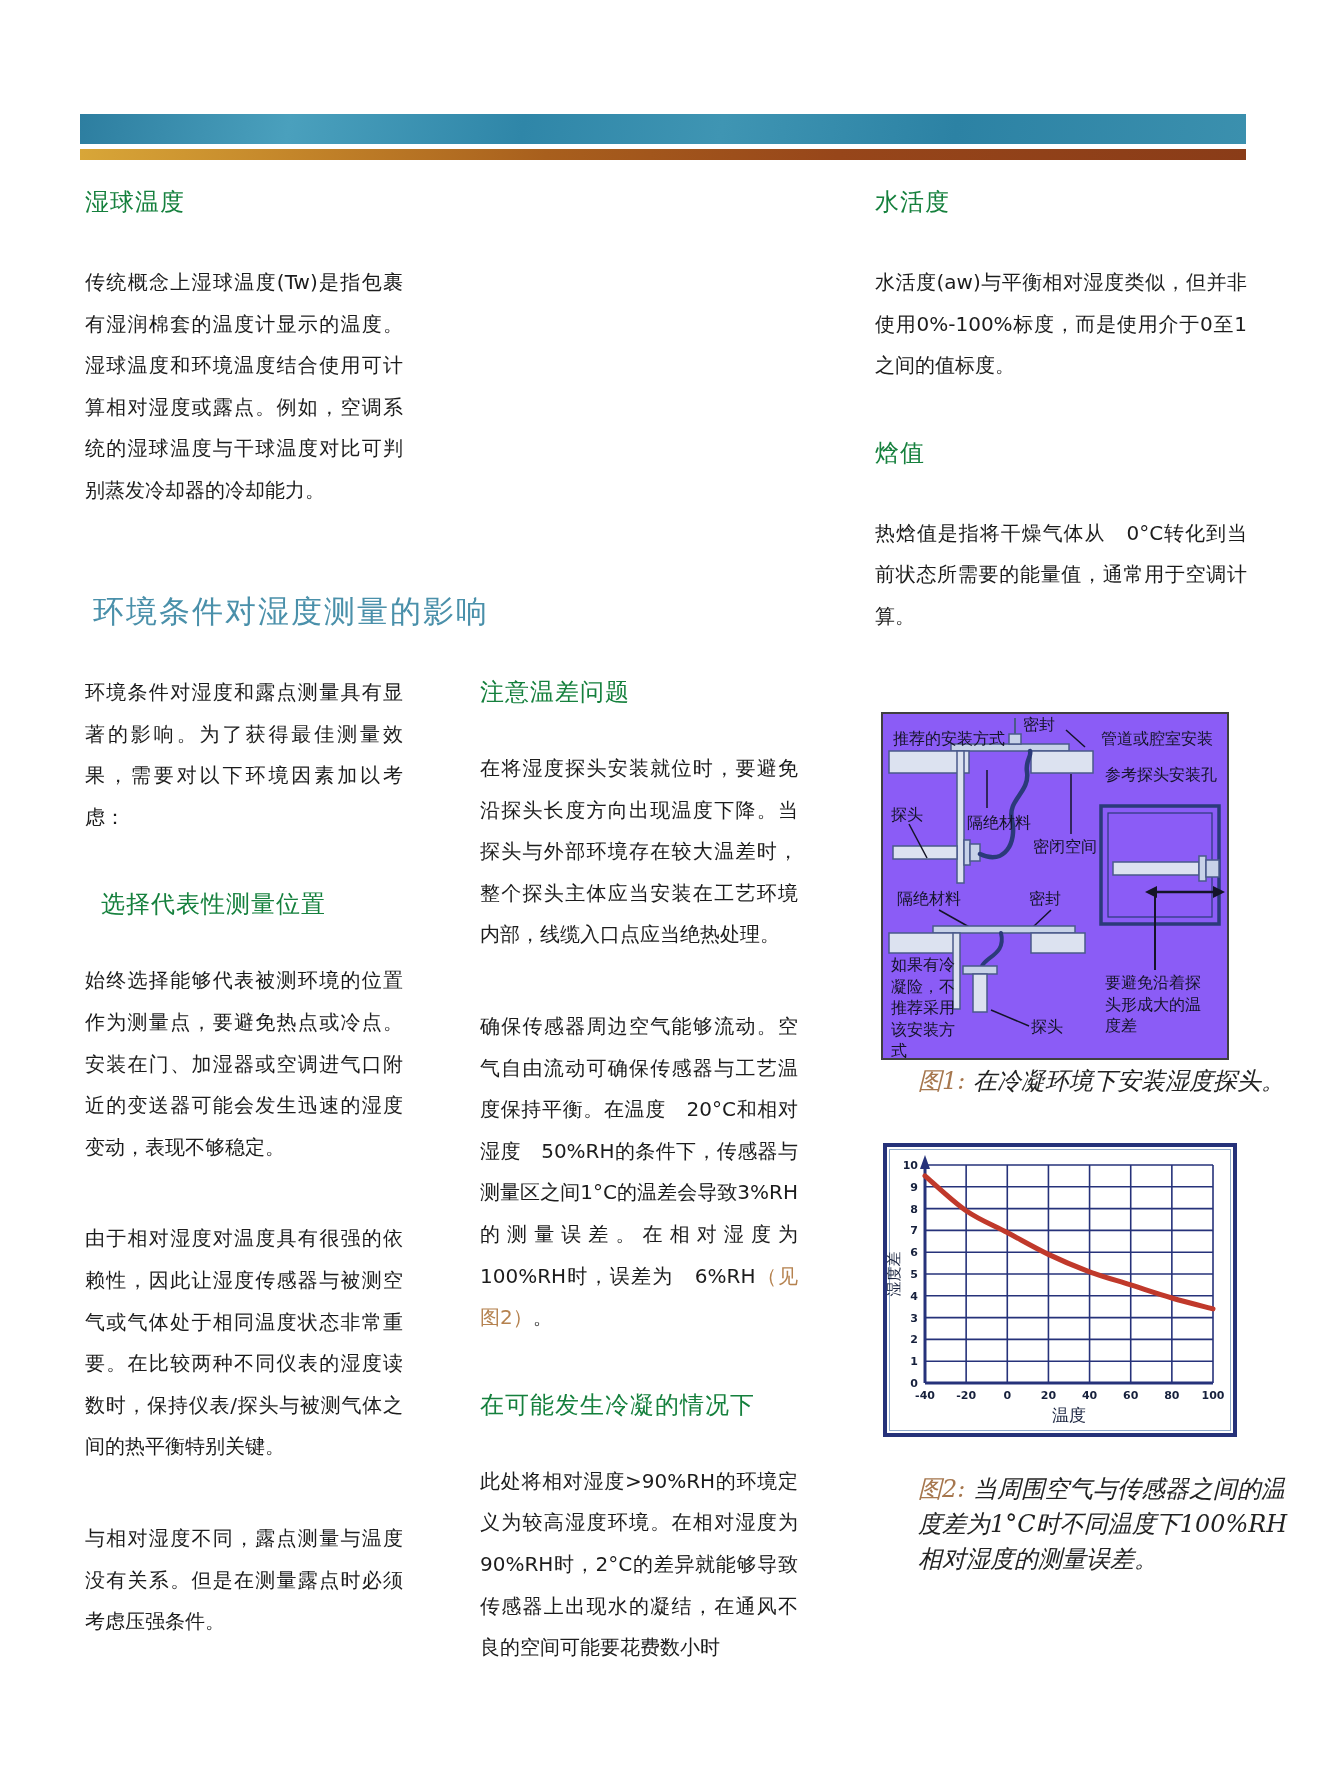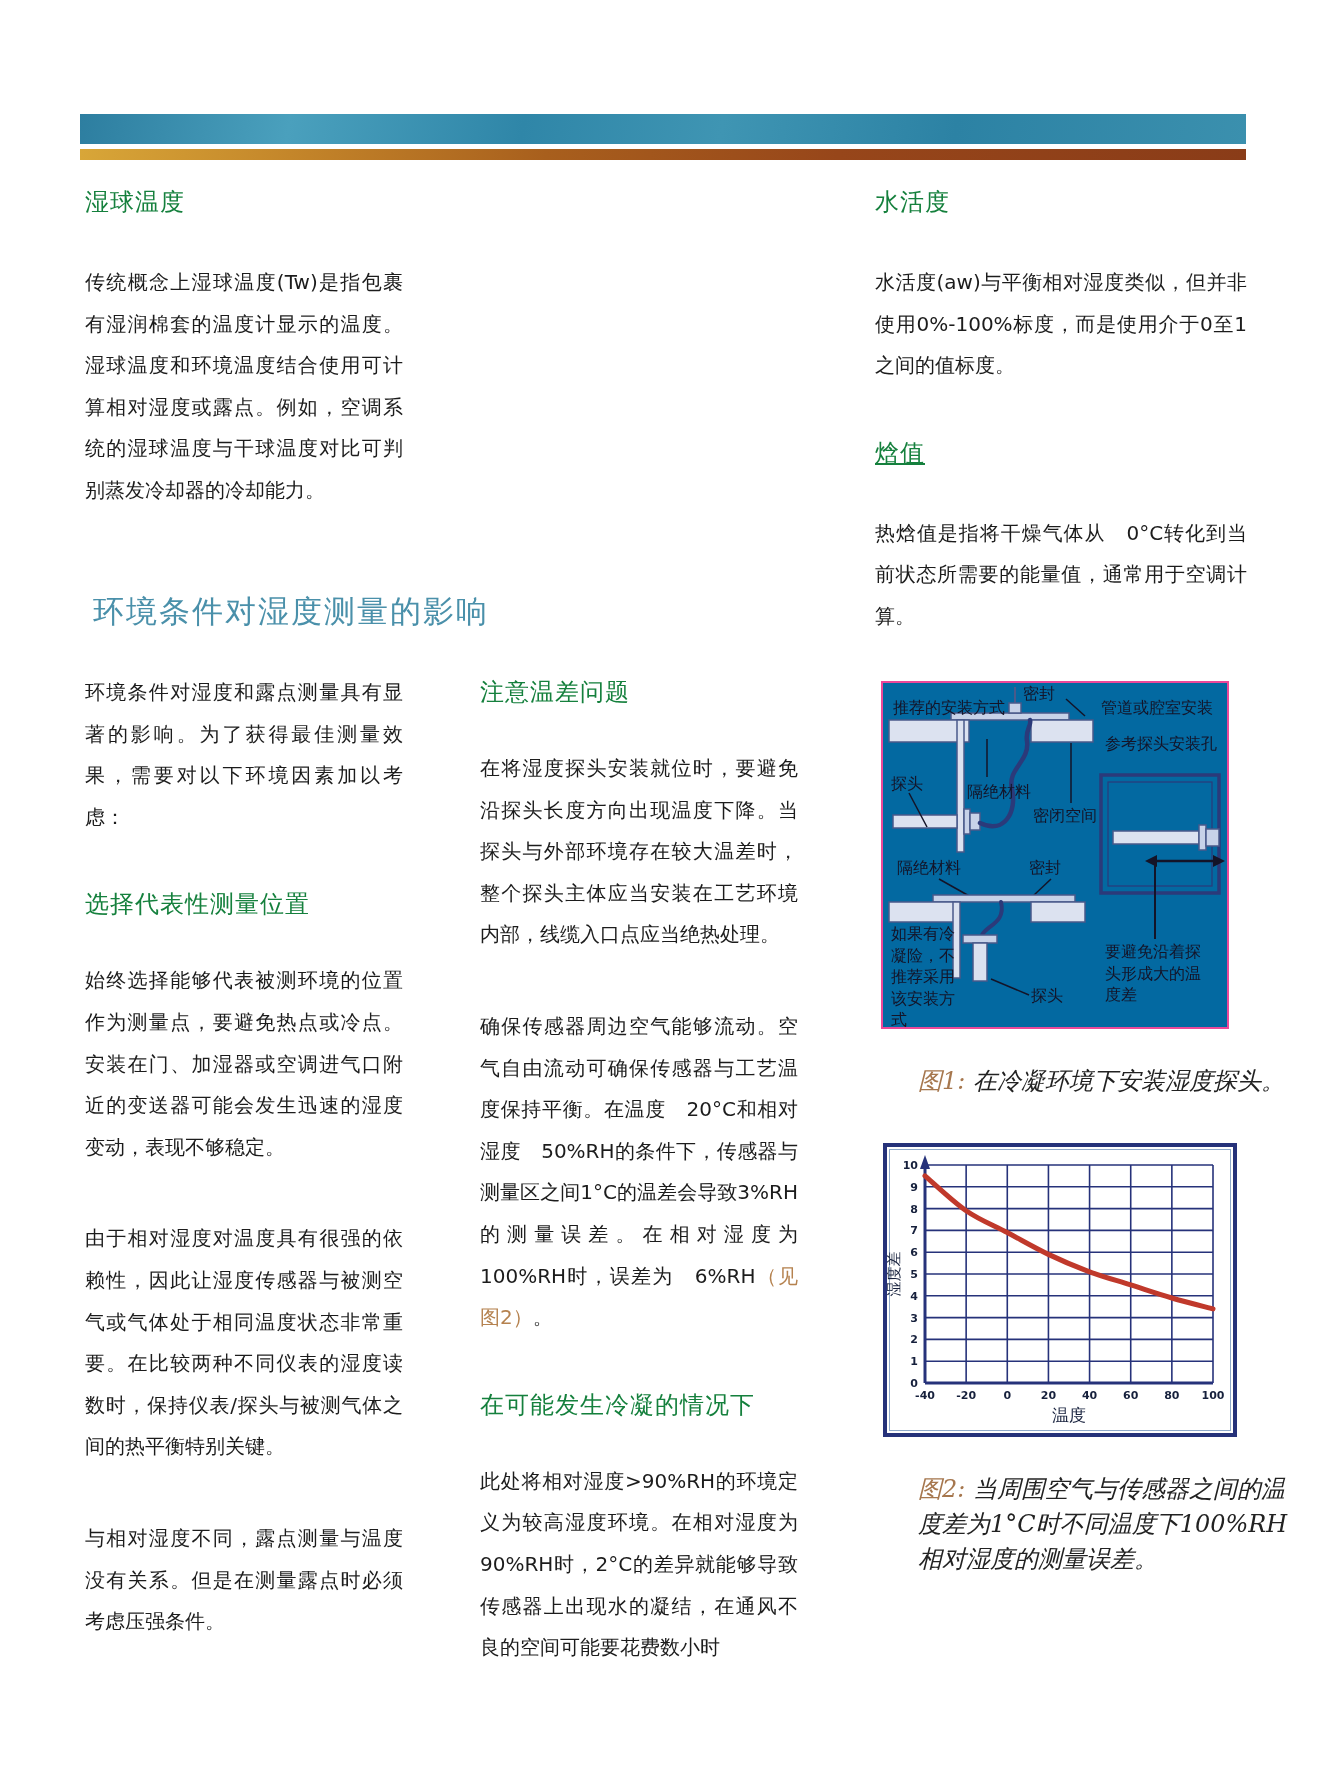--- a/index.html
+++ b/index.html
@@ -9,31 +9,31 @@
 
   
   .bar-teal{position:absolute;left:80px;top:114px;width:1166px;height:30px;
     background:linear-gradient(100deg,#2d7ea0 0%,#4aa0bd 18%,#2f86a8 38%,#3f95b3 55%,#2c82a4 75%,#3b90ae 100%);}
   .bar-brown{position:absolute;left:80px;top:149px;width:1166px;height:11px;
     background:linear-gradient(90deg,#d8a638 0%,#c4862a 18%,#a85f1d 40%,#97461a 65%,#8a3c18 100%);}
 
   
   .col{position:absolute;}
   h3.colhead{font-size:24px;font-weight:400;color:#15803d;margin:0 0 44px 0;letter-spacing:1px;}
-  h3.colhead.mid{text-decoration:underline;}
+  h3.colhead.mid{}
   p.body{font-size:20px;line-height:2.08;text-align:justify;text-justify:inter-ideograph;
          margin:0 0 50px 0;}
   p.body:last-child{margin-bottom:0;}
   .bigtitle{position:absolute;left:85px;top:583px;font-size:31px;font-weight:400;
             color:#4a90aa;letter-spacing:2px;margin:8px;}
   .ref{color:#b5824f;}
 
   
-  .fig1{position:absolute;left:881px;top:681px;width:348px;height:348px;
-        border:2px solid #ec4899;background:#0369a1;box-sizing:border-box;}
+  .fig1{position:absolute;left:881px;top:712px;width:348px;height:348px;
+        border:2px solid #404040;background:#8b5cf6;box-sizing:border-box;}
   .fig1 svg{position:absolute;left:0;top:0;}
   .fl{position:absolute;font-size:16px;line-height:1.35;color:#141428;white-space:nowrap;}
   .fl.wrap{white-space:normal;}
 
   
   .figcap{position:absolute;font-family:"DejaVu Serif",serif;font-style:italic;
           font-size:24px;line-height:1.45;color:#222;margin-left:43px;}
   .figtag{color:#a6774e;}
 
   
@@ -59,21 +59,21 @@
     <h3 class="colhead">水活度</h3>
     <p class="body">水活度(aw)与平衡相对湿度类似，但并非使用0%-100%标度，而是使用介于0至1之间的值标度。</p>
     <h3 class="colhead mid">焓值</h3>
     <p class="body">热焓值是指将干燥气体从　0°C转化到当前状态所需要的能量值，通常用于空调计算。</p>
   </section>
 
   <h2 class="bigtitle">环境条件对湿度测量的影响</h2>
 
   <section class="col" style="left:85px;top:672px;width:318px;">
     <p class="body">环境条件对湿度和露点测量具有显著的影响。为了获得最佳测量效果，需要对以下环境因素加以考虑：</p>
-    <h3 class="colhead" style="margin:0 0 40px 0;">选择代表性测量位置</h3>
+    <h3 class="colhead" style="margin:0 0 40px 16px;">选择代表性测量位置</h3>
     <p class="body">始终选择能够代表被测环境的位置作为测量点，要避免热点或冷点。安装在门、加湿器或空调进气口附近的变送器可能会发生迅速的湿度变动，表现不够稳定。</p>
     <p class="body">由于相对湿度对温度具有很强的依赖性，因此让湿度传感器与被测空气或气体处于相同温度状态非常重要。在比较两种不同仪表的湿度读数时，保持仪表/探头与被测气体之间的热平衡特别关键。</p>
     <p class="body">与相对湿度不同，露点测量与温度没有关系。但是在测量露点时必须考虑压强条件。</p>
   </section>
 
   <section class="col" style="left:480px;top:676px;width:318px;">
     <h3 class="colhead" style="margin:0 0 40px 0;">注意温差问题</h3>
     <p class="body">在将湿度探头安装就位时，要避免沿探头长度方向出现温度下降。当探头与外部环境存在较大温差时，整个探头主体应当安装在工艺环境内部，线缆入口点应当绝热处理。</p>
     <p class="body"><span>确保传感器周边空气能够流动。空气自由流动可确保传感器与工艺温度保持平衡。在温度　20°C和相对湿度　50%RH的条件下，传感器与测量区之间1°C的温差会导致3%RH的测量误差。在相对湿度为100%RH时，误差为　6%RH</span><span class="ref">（见图2）</span><span>。</span></p>
     <h3 class="colhead" style="margin:6px 0 40px 0;">在可能发生冷凝的情况下</h3>

